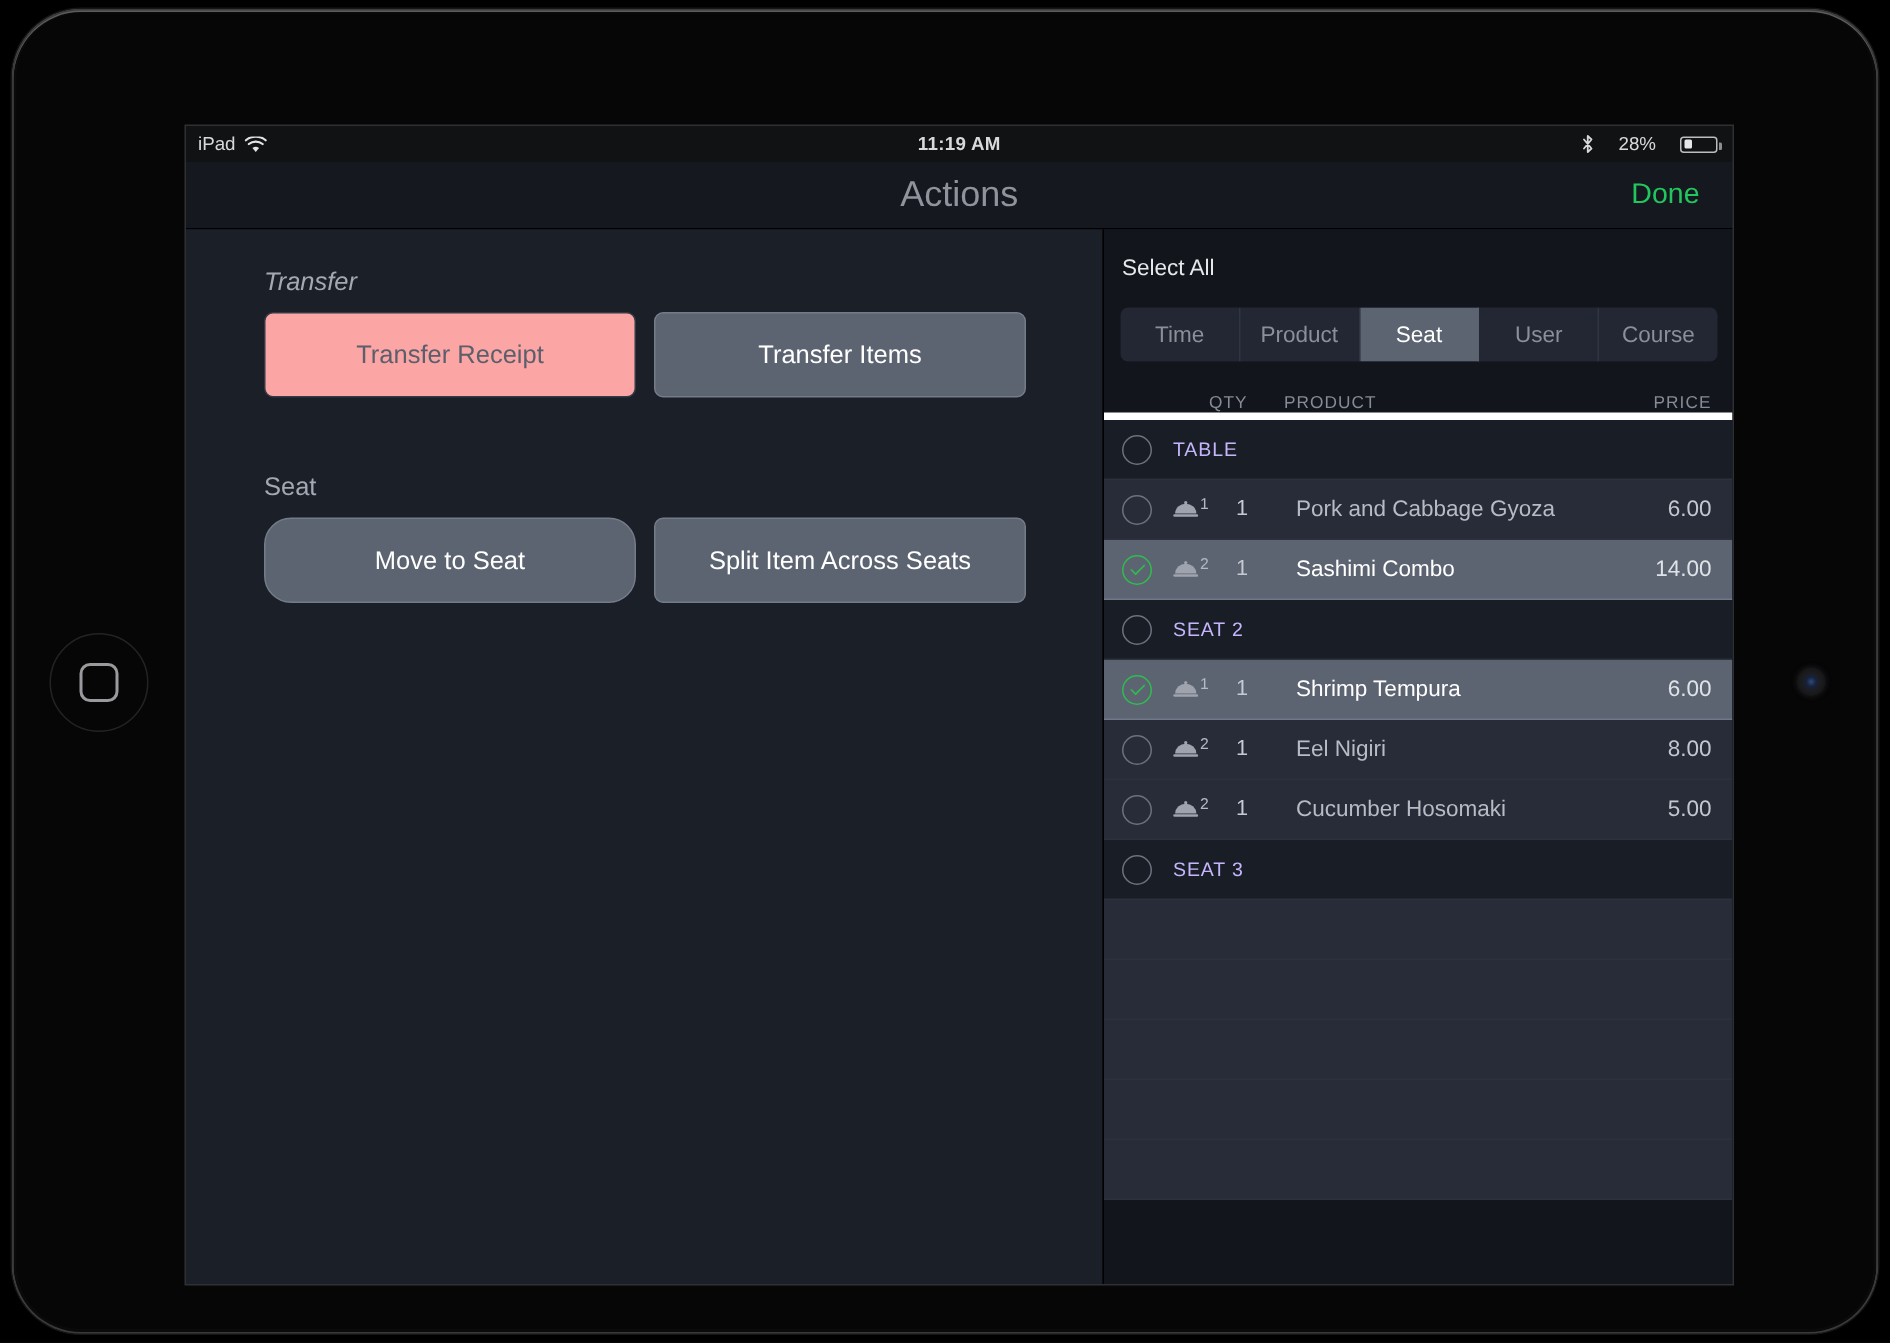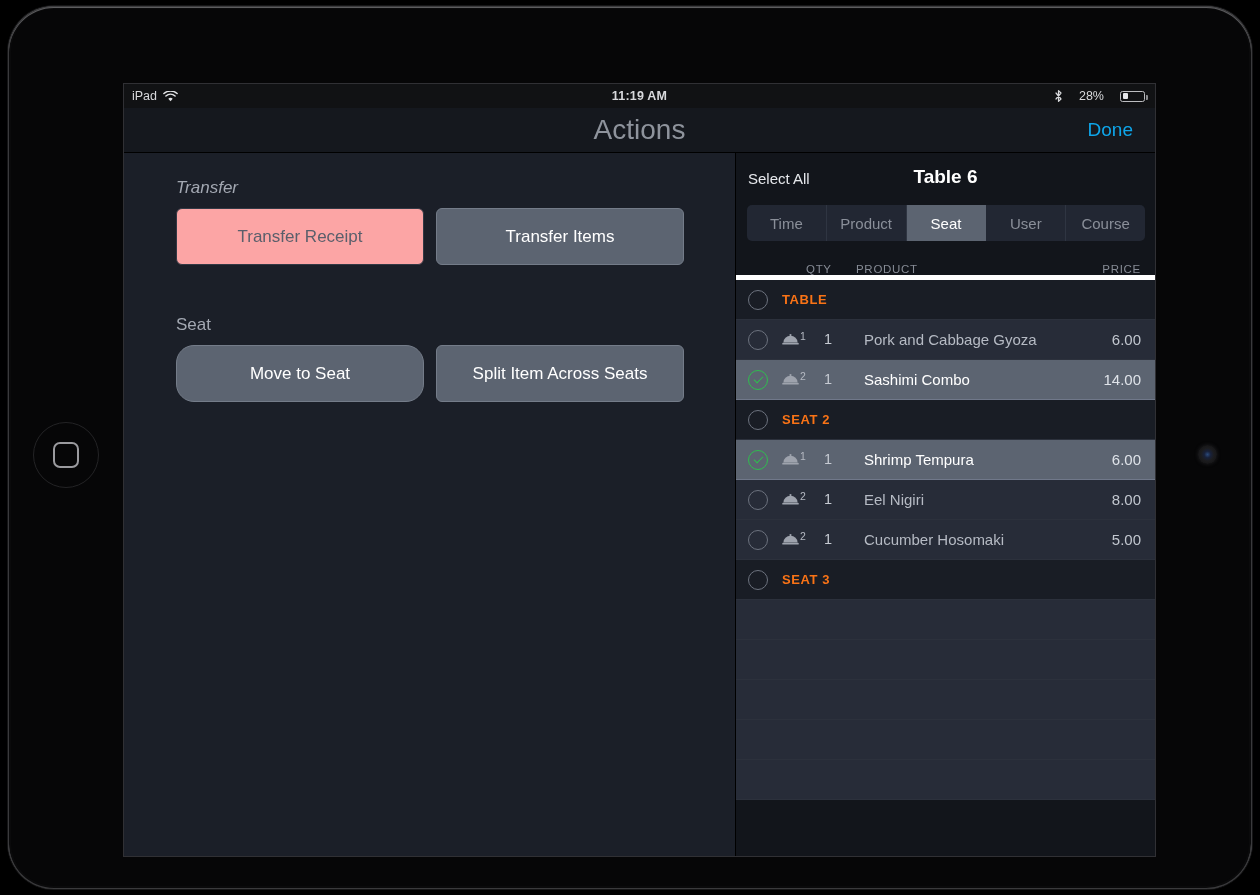--- a/index.html
+++ b/index.html
@@ -154,28 +154,28 @@
     background: #15181e;
     border-bottom: 1px solid #000;
   }
   #nav-title {
     position: absolute;
     left: 0; right: 0;
     top: 0;
     line-height: 44px;
     text-align: center;
     color: #8e939c;
-    font-size: 28px;
+    font-size: 24px;
   }
   #done-button {
     position: absolute;
     right: 22px;
     top: 0;
     line-height: 44px;
-    color: #0ea5e9;
+    color: #22c55e;
     font-size: 19px;
     cursor: pointer;
   }
 
   
   #content {
     position: relative;
     height: 704px;
     background: #1b1f28;
   }
@@ -357,23 +357,23 @@
     height: 4px;
     border-left: 1.7px solid #2fbd4f;
     border-bottom: 1.7px solid #2fbd4f;
     transform: rotate(-45deg);
   }
 
   .group-label {
     position: absolute;
     left: 46px;
     top: 12px;
-    color: #f97316;
+    color: #c4b5fd;
     font-size: 13px;
-    font-weight: bold;
+    font-weight: normal;
     letter-spacing: 0.6px;
   }
 
   .course {
     position: absolute;
     left: 46px;
     top: 11px;
     display: flex;
     align-items: flex-start;
     gap: 1px;
@@ -460,21 +460,20 @@
         <div class="action-btn filled" id="btn-transfer-items">Transfer Items</div>
 
         <div class="section-label" id="label-seat">Seat</div>
         <div class="action-btn filled" id="btn-move-seat">Move to Seat</div>
         <div class="action-btn filled" id="btn-split-item">Split Item Across Seats</div>
       </div>
 
       <div id="right-panel">
         <div id="rp-head">
           <div id="select-all">Select All</div>
-          <div id="table-title">Table 6</div>
         </div>
 
         <div id="segmented">
             <div class="seg">Time</div>
             <div class="seg">Product</div>
             <div class="seg active">Seat</div>
             <div class="seg">User</div>
             <div class="seg">Course</div>
           </div>
 

